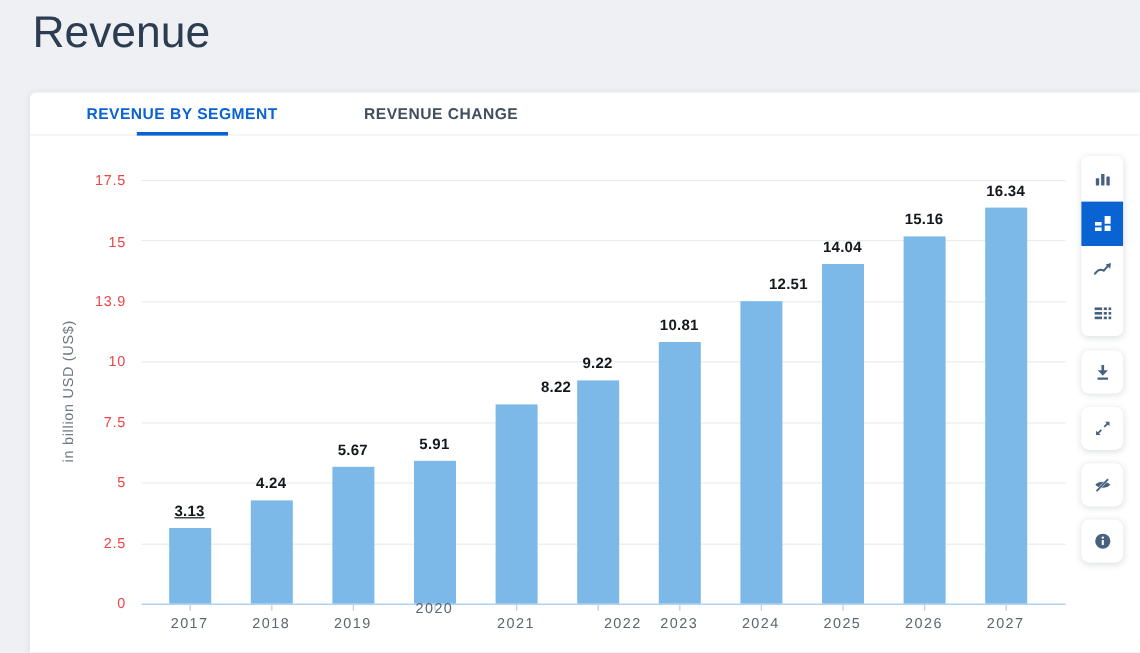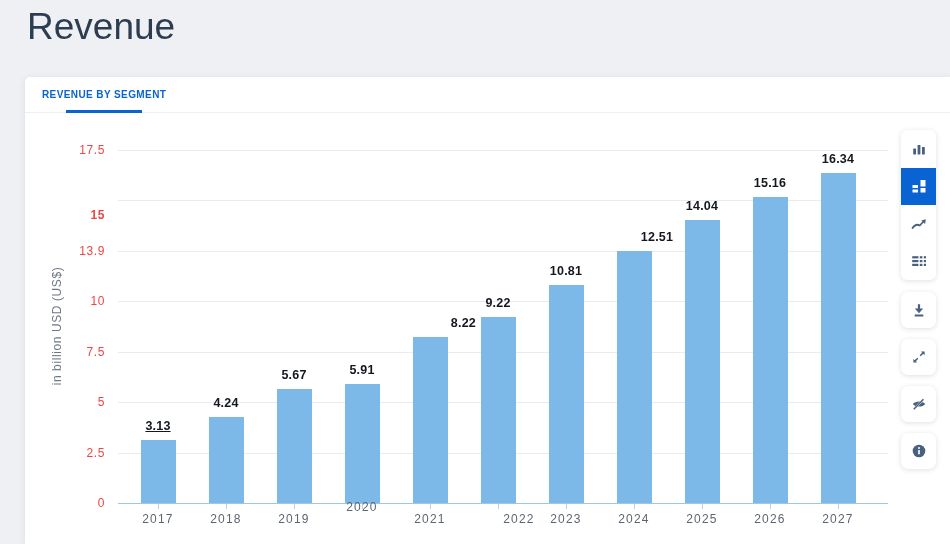--- a/index.html
+++ b/index.html
@@ -18,22 +18,22 @@
   }
 
   
   .tabbar {
     position:absolute; left:0; top:0; width:100%; height:36px;
     border-bottom:1px solid #edeff2;
     display:flex; align-items:center; padding-left:17px; gap:42px;
   }
   .tab {
     position:relative; height:100%; display:flex; align-items:center;
-    font-size:10px; font-weight:700; letter-spacing:.4px; color:#414e5e;
-    cursor:pointer; white-space:nowrap;
+    font-size:13px; font-weight:700; letter-spacing:.4px; color:#414e5e;
+    cursor:pointer; white-space:nowrap;margin-left:30px;
   }
   .tab.active { color:#0a63d2; }
   .tab.active::after {
     content:""; position:absolute; left:50%; transform:translateX(-50%);
     bottom:-1px; width:76px; height:3px; background:#0a63d2;
   }
 
   
   .plot { position:absolute; inset:0; }
   .gridline { position:absolute; height:1px; background:#e9ecef; }
@@ -81,37 +81,40 @@
 </head>
 <body>
 
 <div class="page-title">Revenue</div>
 
 <div class="card">
 
   <div class="tabbar">
     <div class="tab active">
       <span>REVENUE BY SEGMENT</span>
+    </div>
+    <div class="tab">
+      <span>REVENUE CHANGE</span>
     </div>
   </div>
 
   <div class="plot" id="plot">
       <div class="ytick-label" style="left: -2px; top: 419px;">0</div>
       <div class="gridline" style="left: 93px; top: 375.571px; width: 770px;"></div>
       <div class="ytick-label" style="left: -2px; top: 368.571px;">2.5</div>
       <div class="gridline" style="left: 93px; top: 325.143px; width: 770px;"></div>
       <div class="ytick-label" style="left: -2px; top: 318.143px;">5</div>
       <div class="gridline" style="left: 93px; top: 274.714px; width: 770px;"></div>
       <div class="ytick-label" style="left: -2px; top: 267.714px;">7.5</div>
       <div class="gridline" style="left: 93px; top: 224.286px; width: 770px;"></div>
       <div class="ytick-label" style="left: -2px; top: 217.286px;">10</div>
       <div class="gridline" style="left: 93px; top: 173.857px; width: 770px;"></div>
       <div class="ytick-label" style="left: -2px; top: 166.857px;">13.9</div>
       <div class="gridline" style="left: 93px; top: 123.429px; width: 770px;"></div>
-      <div class="ytick-label" style="left: -2px; top: 131px; font-weight: bold;">15</div>
+      <div class="ytick-label" style="left: -2px; top: 118px;">15</div>
       <div class="gridline" style="left: 93px; top: 73px; width: 770px;"></div>
       <div class="ytick-label" style="left: -2px; top: 66px;">17.5</div>
       <div class="axis-baseline" style="left: 93px; top: 426px; width: 770px;"></div>
       <div class="bar" style="left: 115.5px; top: 363px; width: 35px; height: 63px; background: rgb(124, 185, 232);"></div>
       <div class="bar-value" style="left: 103px; top: 342px; text-decoration: underline;">3.13</div>
       <div class="xtick" style="left: 133px; top: 427px;"></div>
       <div class="xtick-label" style="left: 99px; top: 435px;">2017</div>
       <div class="bar" style="left: 183.5px; top: 340px; width: 35px; height: 86px; background: rgb(124, 185, 232);"></div>
       <div class="bar-value" style="left: 171px; top: 319px;">4.24</div>
       <div class="xtick" style="left: 201px; top: 427px;"></div>

